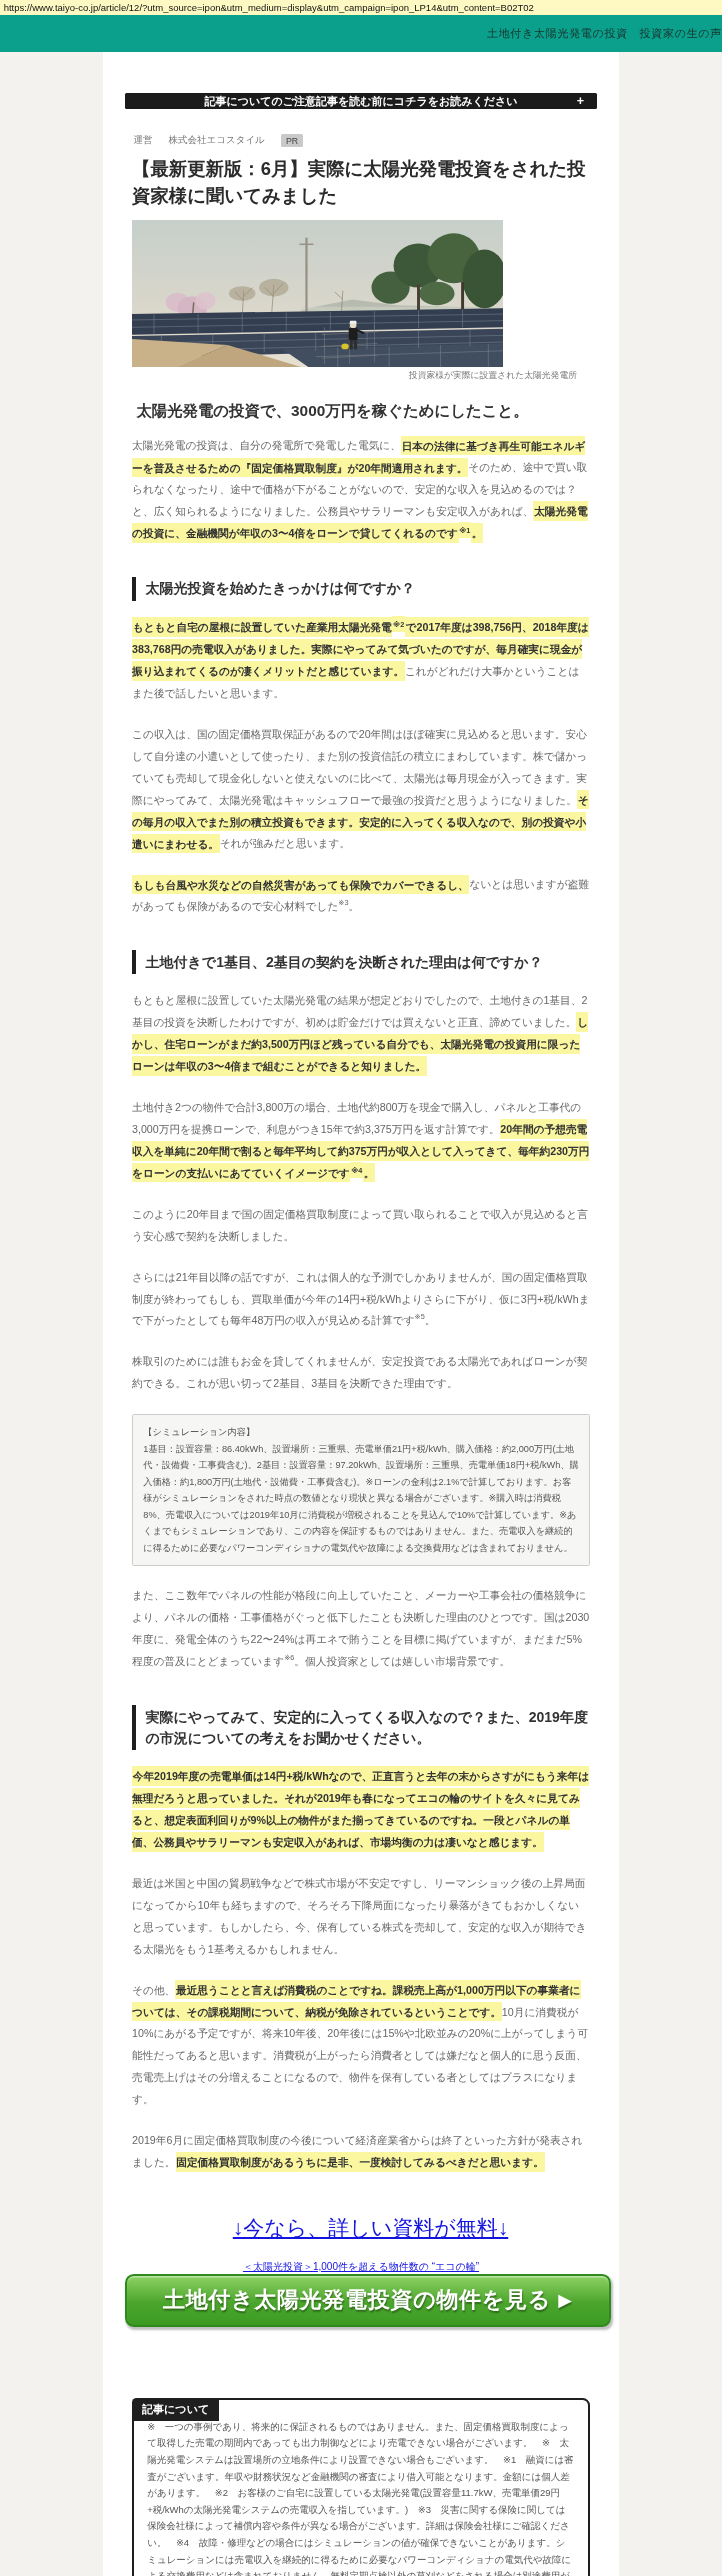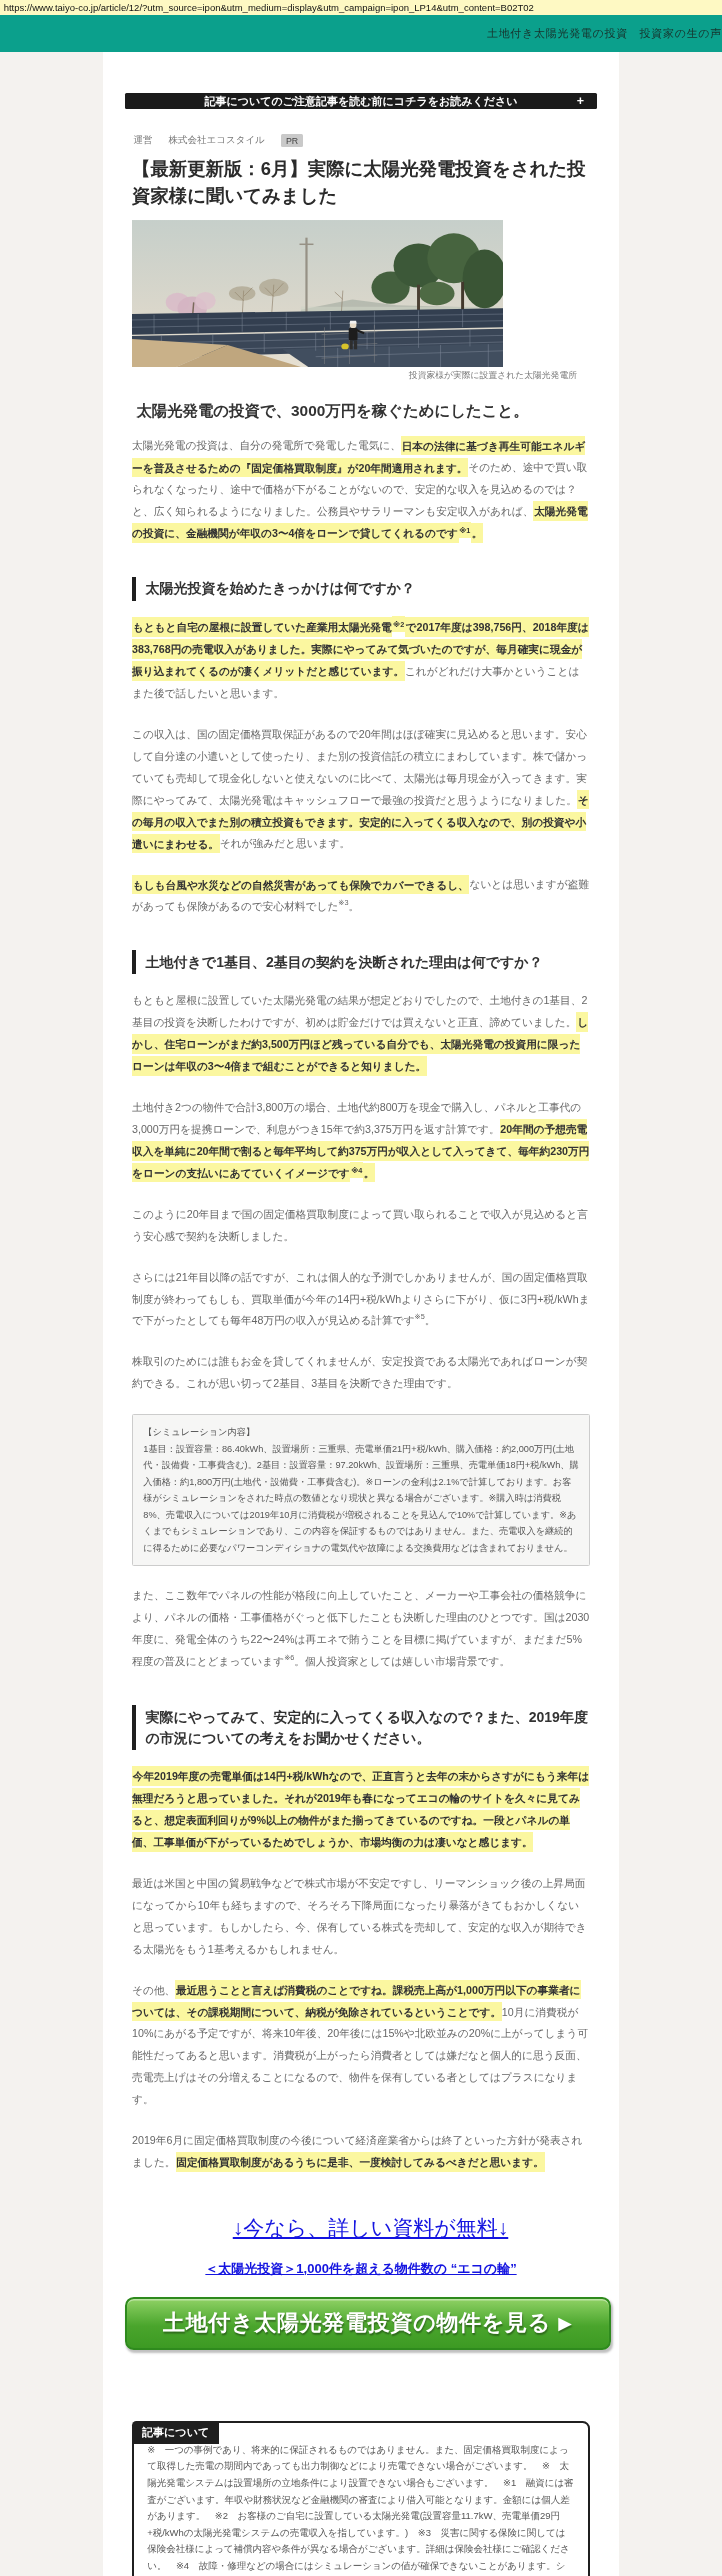--- a/index.html
+++ b/index.html
@@ -29,21 +29,21 @@
   p.body .hl{background:var(--highlight);padding:3.7px 0.7px;}
   p.body .b{font-weight:bold;color:var(--bold_text);}
   p.body sup{font-size:7.3px;}
   h3.q-heading{border-left:4.4px solid #1f1f1f;padding:1.5px 0 1.5px 9.5px;font-size:14px;line-height:1.5;
     color:#333;margin:32px 0 16px 0;font-weight:bold;}
   .sim-box{background:#f6f6f5;border:0.7px solid #ccc;border-radius:1.5px;padding:8.8px 10.3px;
     font-size:9.2px;line-height:1.8;color:#555;margin:0 0 19px 0;}
   .cta{text-align:center;margin-top:40px;}
   a{cursor:pointer;}
   .free-link{display:inline-block;color:var(--link_blue);font-size:21px;text-decoration:underline;margin-bottom:17.6px;margin-left:19px;}
-  .eco-link{display:block;color:var(--link_blue);font-size:13px;text-decoration:underline;margin-bottom:19px;font-weight:bold;}
+  .eco-link{display:block;color:var(--link_blue);font-size:10px;text-decoration:underline;}
   .green-button{display:block;width:486px;margin:0 -7.3px;height:53px;border-radius:8.8px;
     border:2.2px solid var(--btn_border);
     background:linear-gradient(to bottom,var(--btn_top) 0%,var(--btn_mid) 55%,var(--btn_bottom) 100%);
     box-shadow:inset 0 1.5px 0.7px rgba(255,255,255,.45), 1.5px 2.2px 2.2px rgba(0,0,0,.25);
     color:#fff;font-weight:bold;font-size:22px;letter-spacing:0.7px;
     display:flex;align-items:center;justify-content:center;gap:7.3px;
     text-shadow:0.7px 1.5px 1.5px rgba(0,0,0,.35);cursor:pointer;font-family:inherit;}
   .green-button .arrow{font-size:17.6px;}
   .notes-box{margin-top:71px;border:2.2px solid #1f1f1f;border-radius:7.3px;padding:19px 13.2px 13.2px 13.2px;position:relative;}
   .notes-label{position:absolute;top:-2.2px;left:-2.2px;background:#1f1f1f;color:#fff;
@@ -175,21 +175,21 @@
   <p class="body"><span>株取引のためには誰もお金を貸してくれませんが、安定投資である太陽光であればローンが契約できる。これが思い切って2基目、3基目を決断できた理由です。</span></p>
 
   <div class="sim-box">
     <div>【シミュレーション内容】</div>
     <div>1基目：設置容量：86.40kWh、設置場所：三重県、売電単価21円+税/kWh、購入価格：約2,000万円(土地代・設備費・工事費含む)。2基目：設置容量：97.20kWh、設置場所：三重県、売電単価18円+税/kWh、購入価格：約1,800万円(土地代・設備費・工事費含む)。※ローンの金利は2.1%で計算しております。お客様がシミュレーションをされた時点の数値となり現状と異なる場合がございます。※購入時は消費税8%、売電収入については2019年10月に消費税が増税されることを見込んで10%で計算しています。※あくまでもシミュレーションであり、この内容を保証するものではありません。また、売電収入を継続的に得るために必要なパワーコンディショナの電気代や故障による交換費用などは含まれておりません。</div>
   </div>
 
   <p class="body"><span>また、ここ数年でパネルの性能が格段に向上していたこと、メーカーや工事会社の価格競争により、パネルの価格・工事価格がぐっと低下したことも決断した理由のひとつです。国は2030年度に、発電全体のうち22〜24%は再エネで賄うことを目標に掲げていますが、まだまだ5%程度の普及にとどまっています</span><sup>※6</sup><span>。個人投資家としては嬉しい市場背景です。</span></p>
 
   <h3 class="q-heading">実際にやってみて、安定的に入ってくる収入なので？また、2019年度の市況についての考えをお聞かせください。</h3>
-  <p class="body"><span class="hl b">今年2019年度の売電単価は14円+税/kWhなので、正直言うと去年の末からさすがにもう来年は無理だろうと思っていました。それが2019年も春になってエコの輪のサイトを久々に見てみると、想定表面利回りが9%以上の物件がまた揃ってきているのですね。一段とパネルの単価、工事単価が下がっているためでしょうか、市場均衡の力は凄いなと感じます。</span></p>
+  <p class="body"><span class="hl b">今年2019年度の売電単価は14円+税/kWhなので、正直言うと去年の末からさすがにもう来年は無理だろうと思っていました。それが2019年も春になってエコの輪のサイトを久々に見てみると、想定表面利回りが9%以上の物件がまた揃ってきているのですね。一段とパネルの単価、公務員やサラリーマンも安定収入があれば、市場均衡の力は凄いなと感じます。</span></p>
   <p class="body"><span>最近は米国と中国の貿易戦争などで株式市場が不安定ですし、リーマンショック後の上昇局面になってから10年も経ちますので、そろそろ下降局面になったり暴落がきてもおかしくないと思っています。もしかしたら、今、保有している株式を売却して、安定的な収入が期待できる太陽光をもう1基考えるかもしれません。</span></p>
   <p class="body"><span>その他、</span><span class="hl b">最近思うことと言えば消費税のことですね。課税売上高が1,000万円以下の事業者については、その課税期間について、納税が免除されているということです。</span><span>10月に消費税が10%にあがる予定ですが、将来10年後、20年後には15%や北欧並みの20%に上がってしまう可能性だってあると思います。消費税が上がったら消費者としては嫌だなと個人的に思う反面、売電売上げはその分増えることになるので、物件を保有している者としてはプラスになります。</span></p>
   <p class="body"><span>2019年6月に固定価格買取制度の今後について経済産業省からは終了といった方針が発表されました。</span><span class="hl b">固定価格買取制度があるうちに是非、一度検討してみるべきだと思います。</span></p>
 
   <div class="cta">
     <a class="free-link">↓今なら、詳しい資料が無料↓</a>
     <a class="eco-link">＜太陽光投資＞1,000件を超える物件数の “エコの輪”</a>
     <button class="green-button">
       <span>土地付き太陽光発電投資の物件を見る</span>
       <span class="arrow">▶</span>

